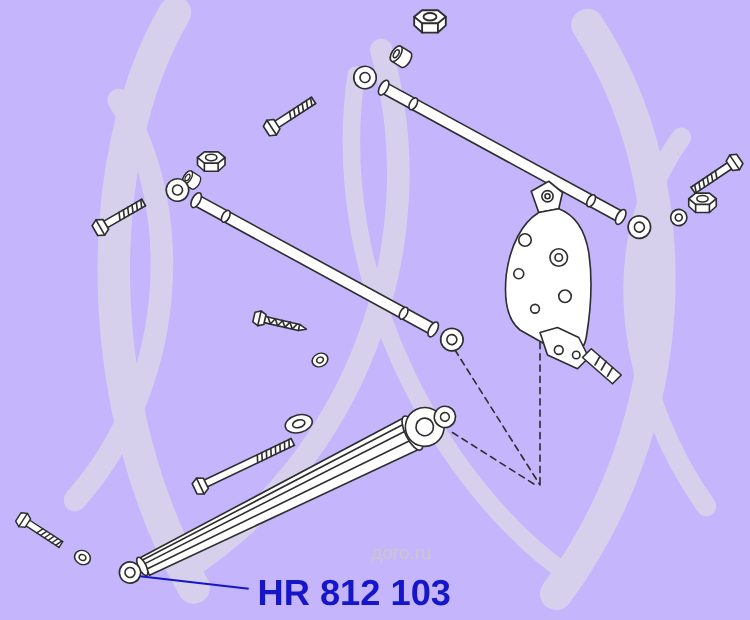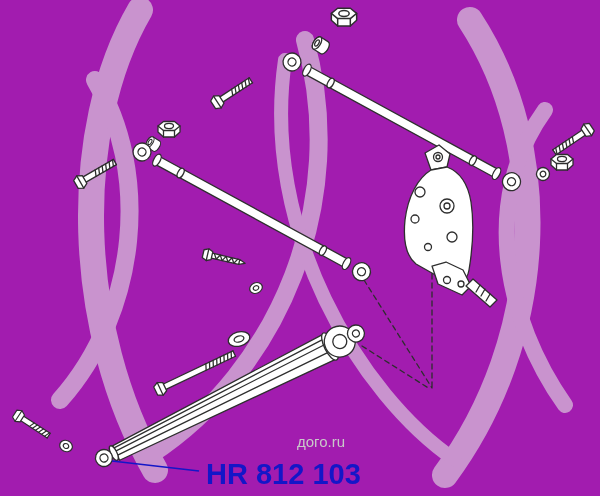--- a/index.html
+++ b/index.html
@@ -1,20 +1,20 @@
 <!DOCTYPE html>
 <html><head>
 <meta charset="utf-8">
 <style>
   html, body { margin: 0; padding: 0; background: #ffffff; }
   .stage {
     position: relative;
     width: 600px;
     height: 496px;
-    background: #a21caf;
+    background: #c4b5fd;
     overflow: hidden;
     font-family: "Liberation Sans", sans-serif;
   }
   svg { display: block; }
   text { user-select: none; }
 </style>
 </head>
 <body>
 
 <div class="stage">

